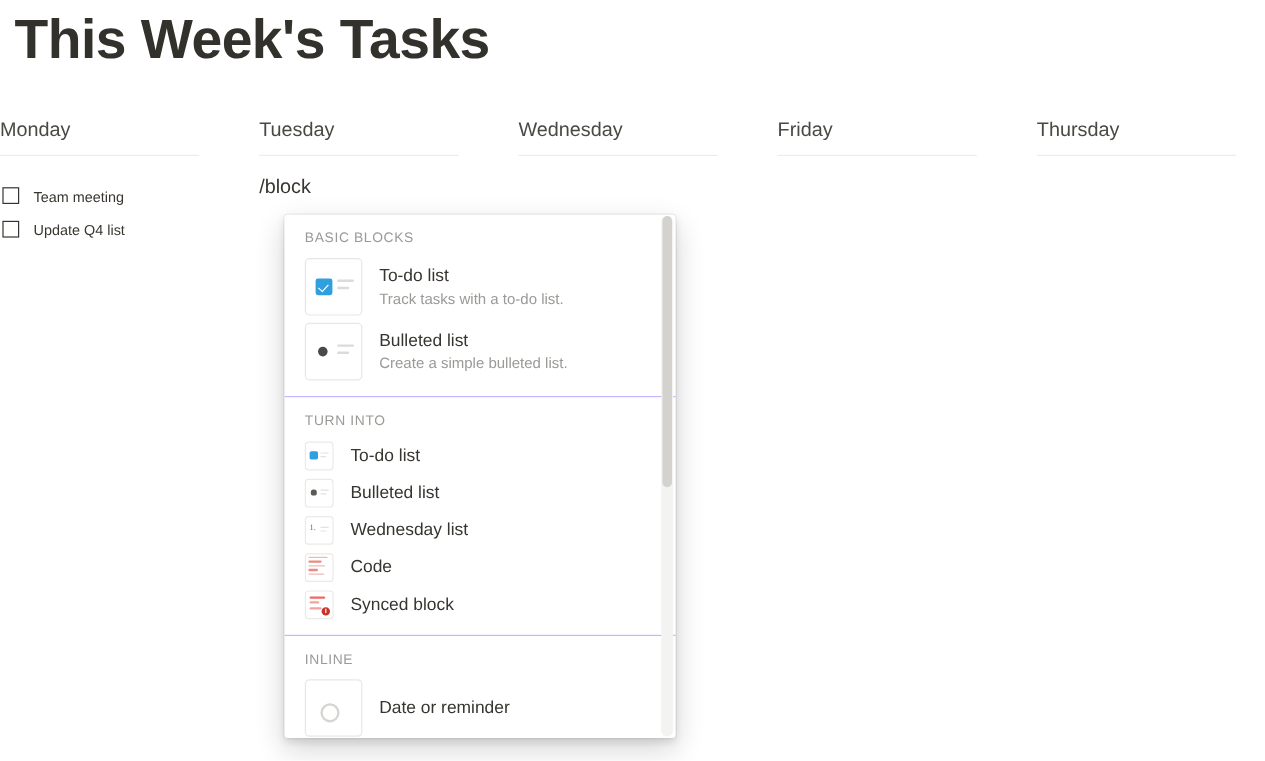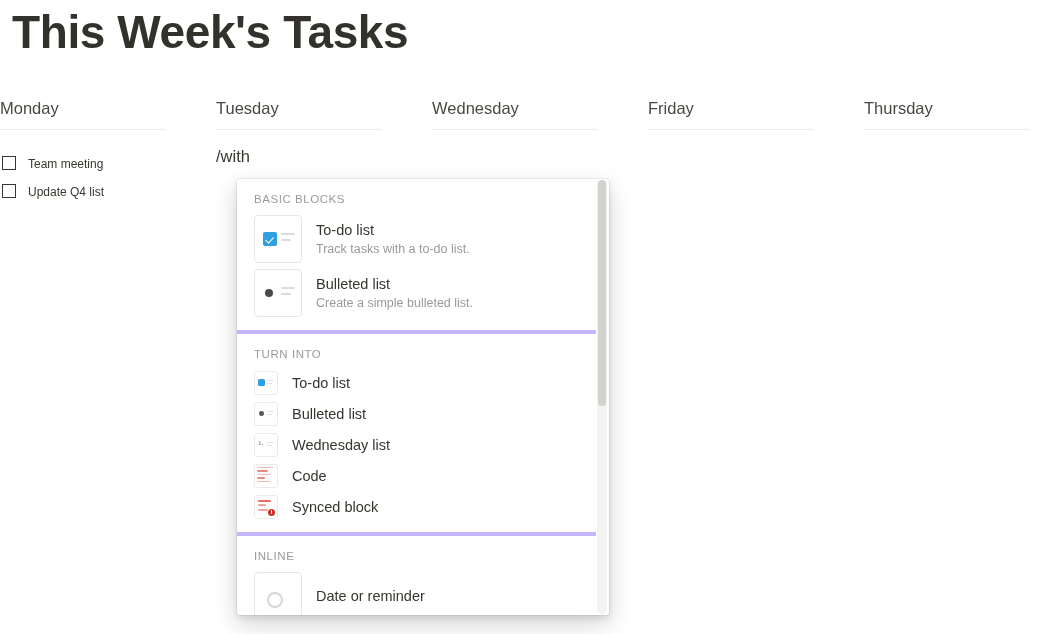--- a/index.html
+++ b/index.html
@@ -82,40 +82,40 @@
     color: #38362f;
     height: 28px;
     line-height: 28px;
   }
 
   
   #slash-menu {
     position: absolute;
     left: 237px;
     top: 179px;
-    width: 372px;
+    width: 326px;
     height: 436px;
     background: #ffffff;
     border-radius: 3px;
     box-shadow: 0 0 0 1px rgba(15,15,15,0.05),
                 0 3px 6px rgba(15,15,15,0.10),
                 0 9px 24px rgba(15,15,15,0.18);
     overflow: hidden;
     box-sizing: border-box;
   }
   .menu-scroll {
     position: absolute;
     left: 0; top: 0;
     width: 359px;
     height: 436px;
     overflow: hidden;
   }
 
   .menu-section { position: relative; }
-  .menu-section + .menu-section { border-top: 4px solid #c4b5fd; }
+  .menu-section + .menu-section { border-top: 1px solid #c4b5fd; }
 
   .section-label {
     font-size: 11.5px;
     letter-spacing: 0.55px;
     color: #9b9a97;
     padding: 14px 0 7px 17px;
     text-transform: uppercase;
   }
 
   
@@ -342,21 +342,21 @@
       <div class="todo-item">
         <span class="todo-box"></span>
         <span class="todo-label">Update Q4 list</span>
       </div>
     </div>
   </div>
 
   <div class="day-column">
     <div class="day-header">Tuesday</div>
     <div class="day-body">
-      <div class="slash-text">/with</div>
+      <div class="slash-text">/block</div>
     </div>
   </div>
 
   <div class="day-column">
     <div class="day-header">Wednesday</div>
     <div class="day-body"></div>
   </div>
 
   <div class="day-column">
     <div class="day-header">Friday</div>

